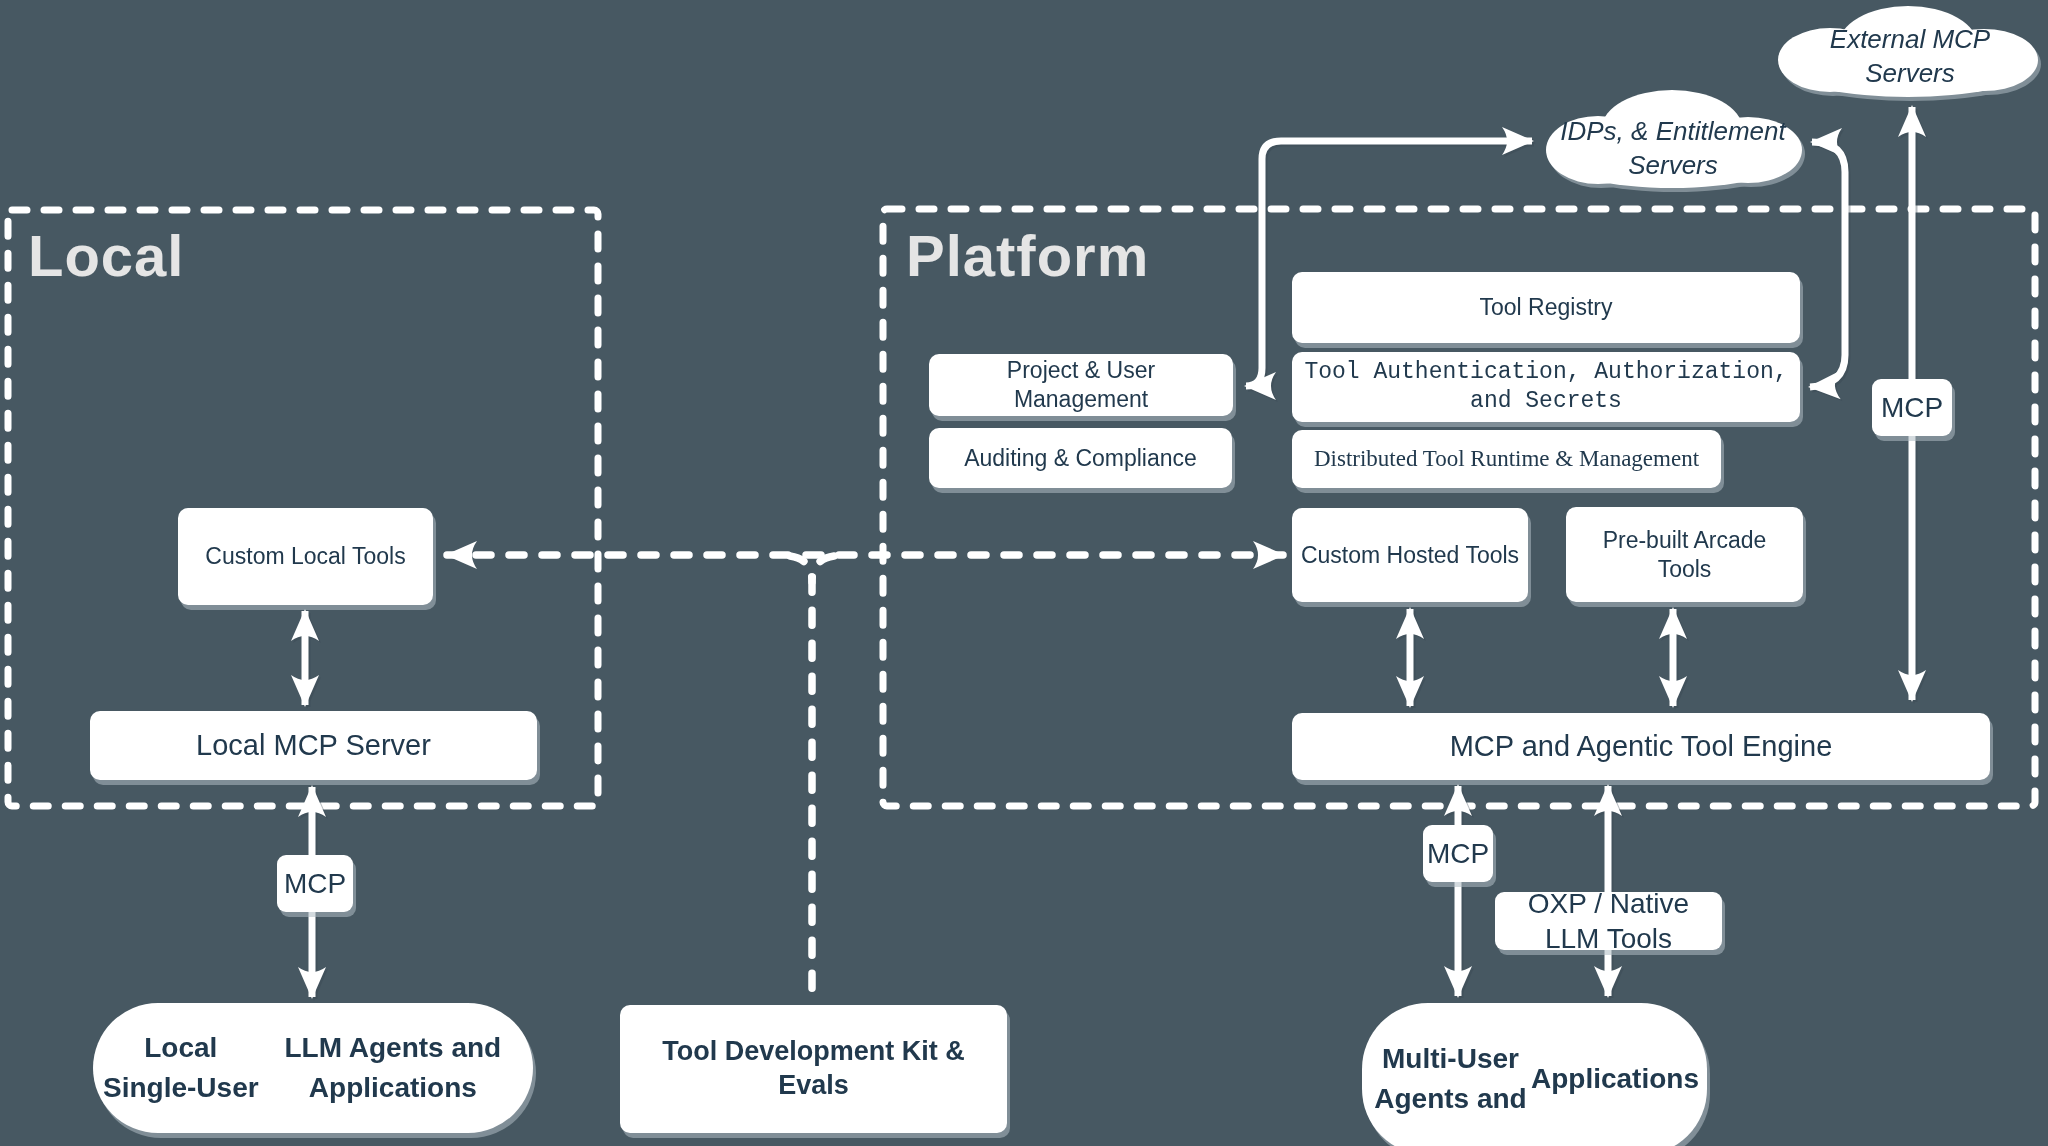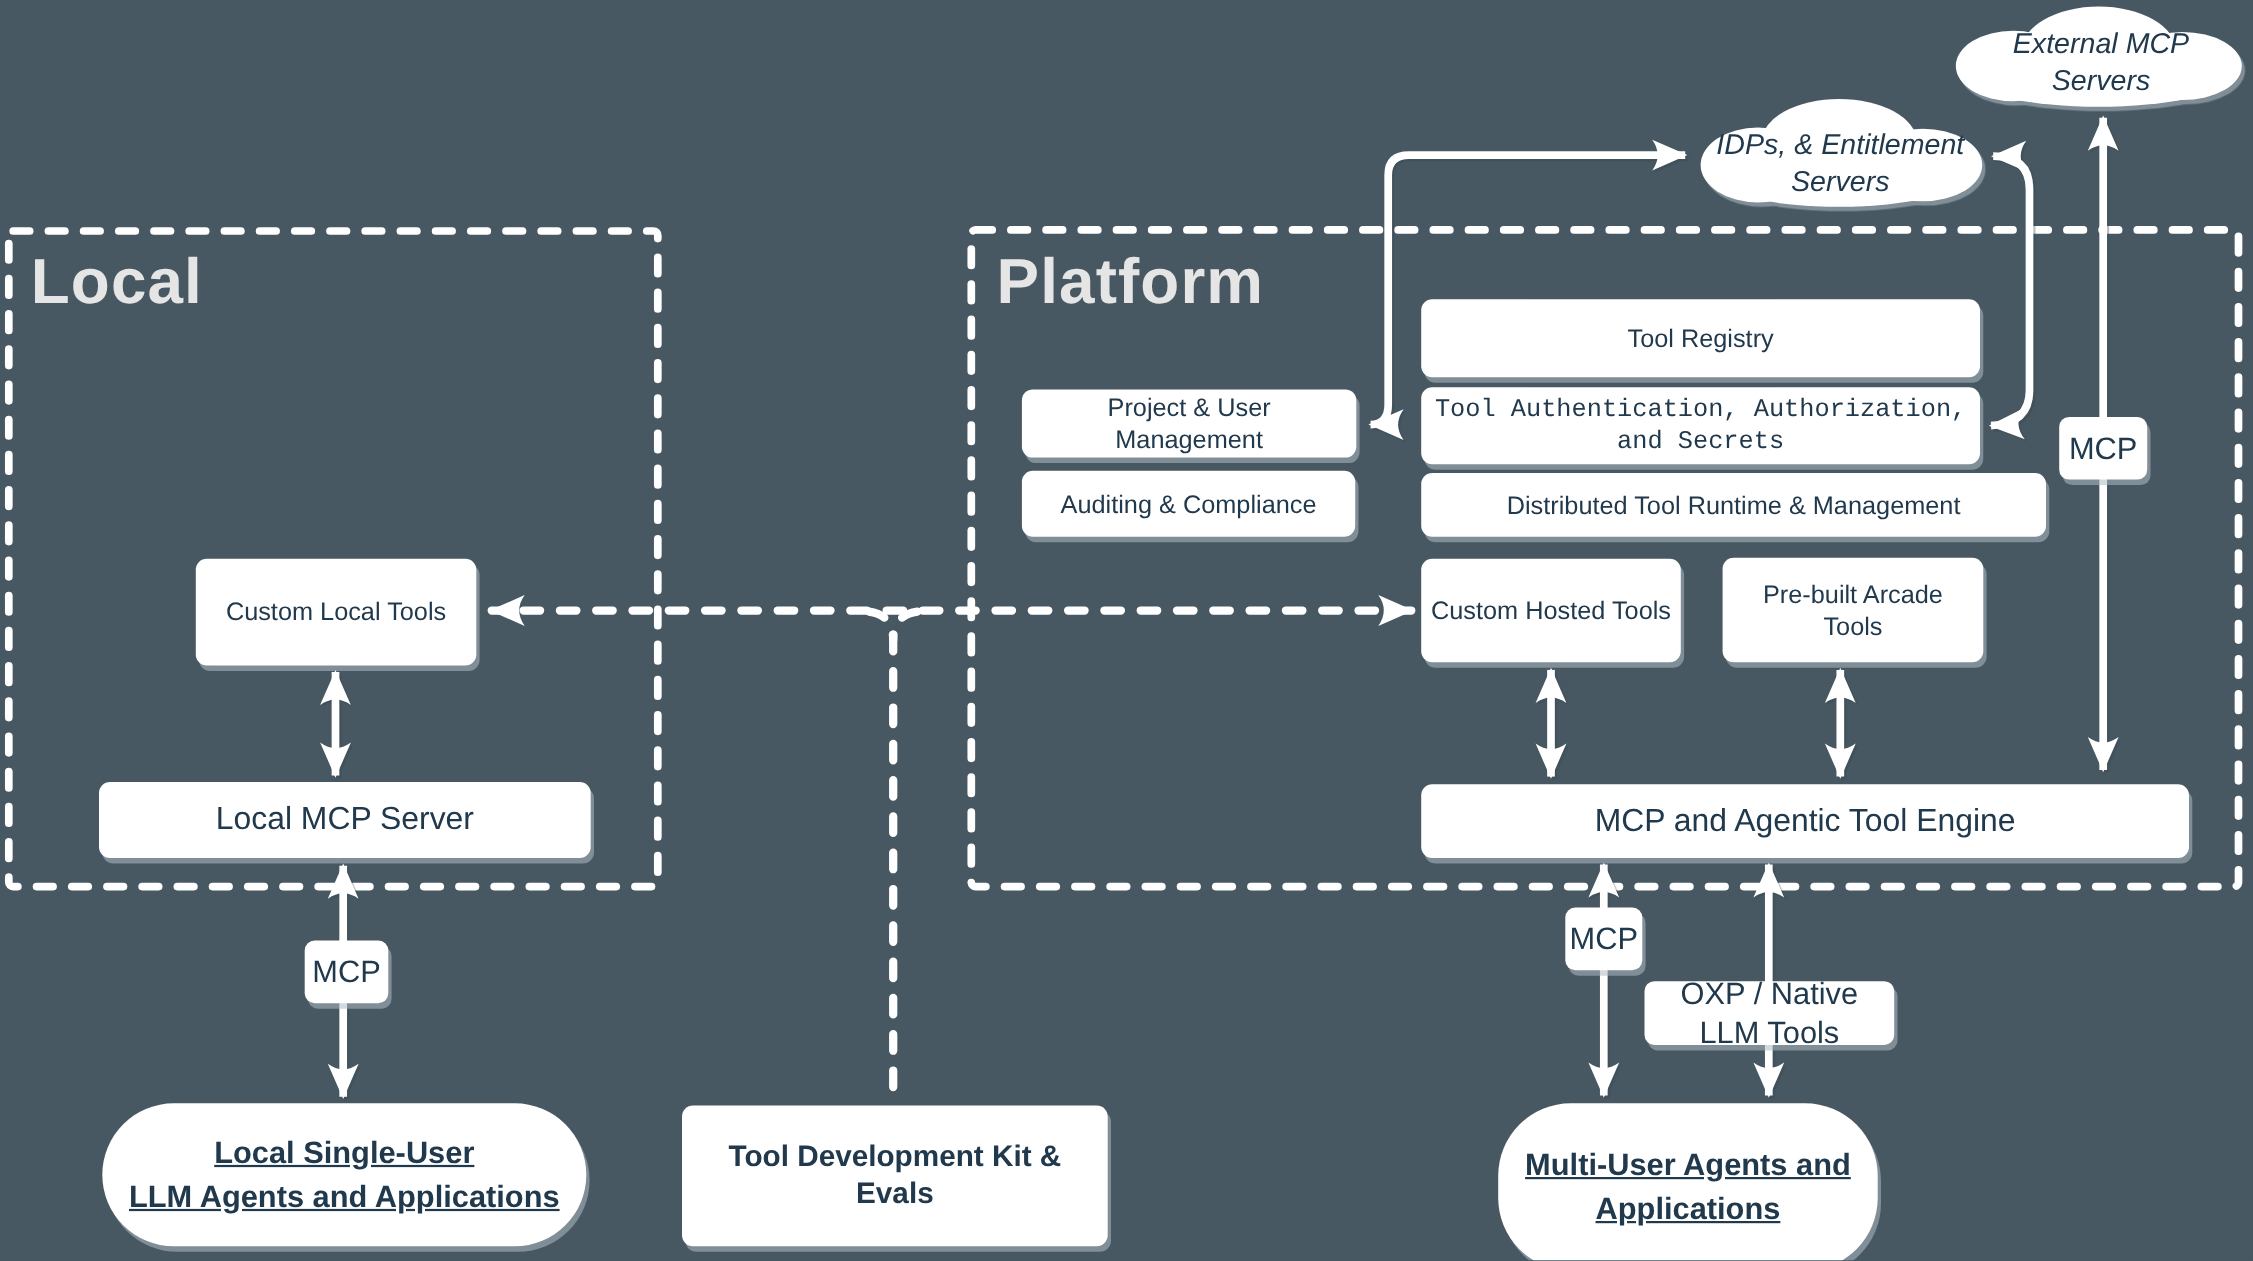--- a/index.html
+++ b/index.html
@@ -20,22 +20,21 @@
   .node{
     position:absolute;z-index:2;background:#fff;border-radius:10px;
     display:flex;align-items:center;justify-content:center;text-align:center;
     color:var(--ink);font-size:23px;line-height:1.25;padding:0 8px;
     box-sizing:border-box;box-shadow:3px 5px 0 var(--shadow);
   }
   .node.big{font-size:29px;}
   .node.heavy{font-weight:bold;font-size:27px;}
   .pill{
     border-radius:66px;font-weight:bold;font-size:28px;line-height:40px;
-    flex-direction:column;
-    text-decoration:underline;
+    flex-direction:row;
   }
   .tag{font-size:28px;border-radius:9px;}
   .cloud-label{
     position:absolute;z-index:2;display:flex;flex-direction:column;
     align-items:center;justify-content:center;text-align:center;
     color:var(--ink);font-style:italic;font-size:26px;line-height:34px;
   }
   .arrows{filter:drop-shadow(2px 2px 0 rgba(55,70,80,.35));}
   .cloud{filter:drop-shadow(3px 4px 0 var(--shadow));}
 </style>
@@ -104,21 +103,21 @@
     <span>Local Single-User</span>
     <span>LLM Agents and Applications</span>
   </div>
 
   <div class="node heavy" style="left:620px;top:1005px;width:387px;height:128px;">Tool Development Kit &amp; Evals</div>
 
   <div class="node" style="left:929px;top:354px;width:304px;height:62px;">Project &amp; User Management</div>
   <div class="node" style="left:929px;top:428px;width:303px;height:60px;">Auditing &amp; Compliance</div>
   <div class="node" style="left:1292px;top:272px;width:508px;height:71px;">Tool Registry</div>
   <div class="node" style="left:1292px;top:352px;width:508px;height:70px;font-family:Liberation Mono, monospace;">Tool Authentication, Authorization, and Secrets</div>
-  <div class="node" style="left:1292px;top:430px;width:568px;height:58px;">Distributed Tool Runtime &amp; Management</div>
+  <div class="node" style="left:1292px;top:430px;width:429px;height:58px;font-family:Liberation Serif, serif;">Distributed Tool Runtime &amp; Management</div>
   <div class="node" style="left:1292px;top:508px;width:236px;height:94px;">Custom Hosted Tools</div>
   <div class="node" style="left:1566px;top:507px;width:237px;height:95px;">Pre-built Arcade Tools</div>
   <div class="node big" style="left:1292px;top:713px;width:698px;height:67px;">MCP and Agentic Tool Engine</div>
   <div class="node tag" style="left:1423px;top:825px;width:70px;height:57px;">MCP</div>
   <div class="node tag" style="left:1495px;top:892px;width:227px;height:58px;">OXP / Native LLM Tools</div>
   <div class="node pill" style="left:1362px;top:1003px;width:345px;height:152px;">
     <span>Multi-User Agents and</span>
     <span>Applications</span>
   </div>
   <div class="node tag" style="left:1872px;top:379px;width:80px;height:57px;">MCP</div>

